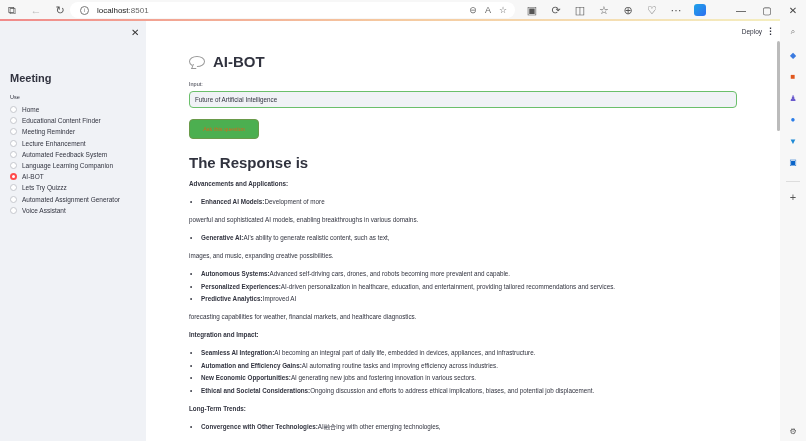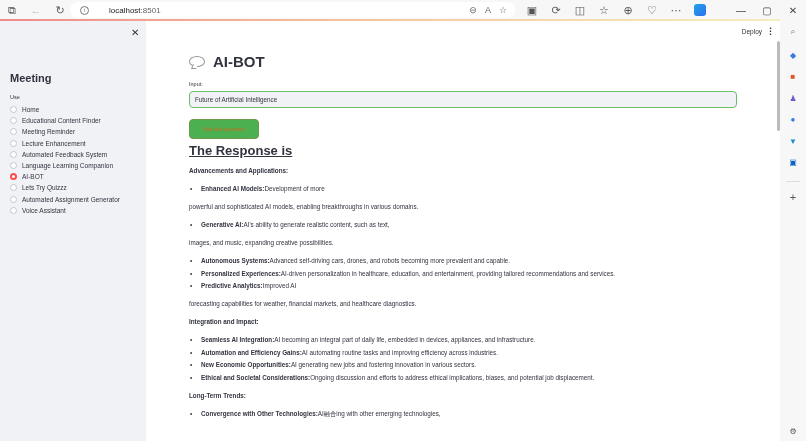--- a/index.html
+++ b/index.html
@@ -1,20 +1,20 @@
 <!DOCTYPE html>
 <html><head>
 <meta charset="utf-8">
 <style>
   * { box-sizing: border-box; margin: 0; padding: 0; }
   html, body { width: 806px; height: 441px; overflow: hidden; background: #f7f7f7; font-family: "Liberation Sans", sans-serif; }
   .browser-bar { position: absolute; left: 0; top: 0; width: 806px; height: 20px; background: #f7f7f7; display: flex; align-items: center; }
   .tb-icon { width: 24px; height: 20px; display: flex; align-items: center; justify-content: center; color: #555; font-size: 11px; }
   .tb-icon.dim { color: #bbb; }
-  .url-box { position: absolute; left: 70px; top: 2px; width: 445px; height: 16px; background: #fff; border-radius: 8px; display: flex; align-items: center; padding-left: 10px; gap: 12px; }
+  .url-box { position: absolute; left: 70px; top: 2px; width: 445px; height: 16px; background: #fff; border-radius: 8px; display: flex; align-items: center; padding-left: 10px; }
   .url-box .info { width: 9px; height: 9px; border: 1px solid #777; border-radius: 50%; font-size: 6px; display: flex; align-items: center; justify-content: center; color: #777; margin-right: 8px; }
   .url-text { font-size: 8px; color: #222; }
   .url-text .port { color: #666; }
   .url-right { position: absolute; right: 8px; top: 0; display: flex; gap: 8px; align-items: center; height: 16px; }
   .url-right span { font-size: 9px; color: #666; }
   .right-tools { position: absolute; left: 520px; top: 0; height: 20px; display: flex; align-items: center; }
   .right-tools .tb-icon { width: 24px; }
   .copilot { width: 12px; height: 12px; border-radius: 3px; background: linear-gradient(135deg,#1fa3e8,#2d6ff0); }
   .win-ctrl { position: absolute; right: 0; top: 0; height: 20px; display: flex; }
   .win-ctrl div { width: 26px; height: 20px; display: flex; align-items: center; justify-content: center; font-size: 10px; color: #444; }
@@ -34,21 +34,21 @@
   .menu-dots { position: absolute; right: 5px; top: 5px; font-size: 9px; color: #31333f; font-weight: bold; }
   .scrollbar { position: absolute; right: 0; top: 20px; width: 3px; height: 90px; background: #bbb; border-radius: 2px; }
   .content { position: absolute; left: 43px; top: 30px; width: 548px; }
   .title-row { display: flex; align-items: center; height: 20px; }
   .chat-icon { width: 16px; height: 11px; border: 1.3px solid #999; border-radius: 50%; margin-right: 8px; position: relative; }
   .chat-icon::after { content: ""; position: absolute; left: 2px; bottom: -3px; width: 4px; height: 4px; border-left: 1.3px solid #999; border-bottom: 1.3px solid #999; transform: skewX(-20deg); background: #fff; }
   .page-title { font-size: 15px; font-weight: bold; color: #31333f; font-family: "Liberation Sans", sans-serif; }
   .input-label { font-size: 5.5px; color: #31333f; margin-top: 10px; }
   .text-input { margin-top: 4px; width: 548px; height: 17px; border: 1.2px solid #6bbf6b; border-radius: 4px; background: #f0f2f6; font-size: 6.3px; color: #31333f; padding-left: 5px; display: flex; align-items: center; }
   .ask-btn { margin-top: 11px; width: 70px; height: 20px; background: #4caf50; border: 1px solid #6a9a4a; border-radius: 4px; font-size: 5.5px; color: #d2691e; display: flex; align-items: center; justify-content: center; }
-  .resp-title { margin-top: 4px; font-size: 13px; font-weight: bold; color: #31333f; text-decoration: underline; }
+  .resp-title { margin-top: 15px; font-size: 15px; font-weight: bold; color: #31333f; }
   .resp { font-size: 6.3px; color: #31333f; }
   .resp .section { font-weight: bold; }
   .resp .para { position: absolute; left: 0; }
   .resp .bullet { position: absolute; left: 0; display: flex; }
   .resp .bullet .dot { width: 12px; padding-left: 1px; }
   .resp b { font-weight: bold; }
 
   .edge-side { position: absolute; left: 780px; top: 21px; width: 26px; height: 420px; background: #f7f7f7; }
   .side-icon { position: absolute; left: 8px; width: 10px; height: 10px; display: flex; align-items: center; justify-content: center; font-size: 8px; }
 </style>

